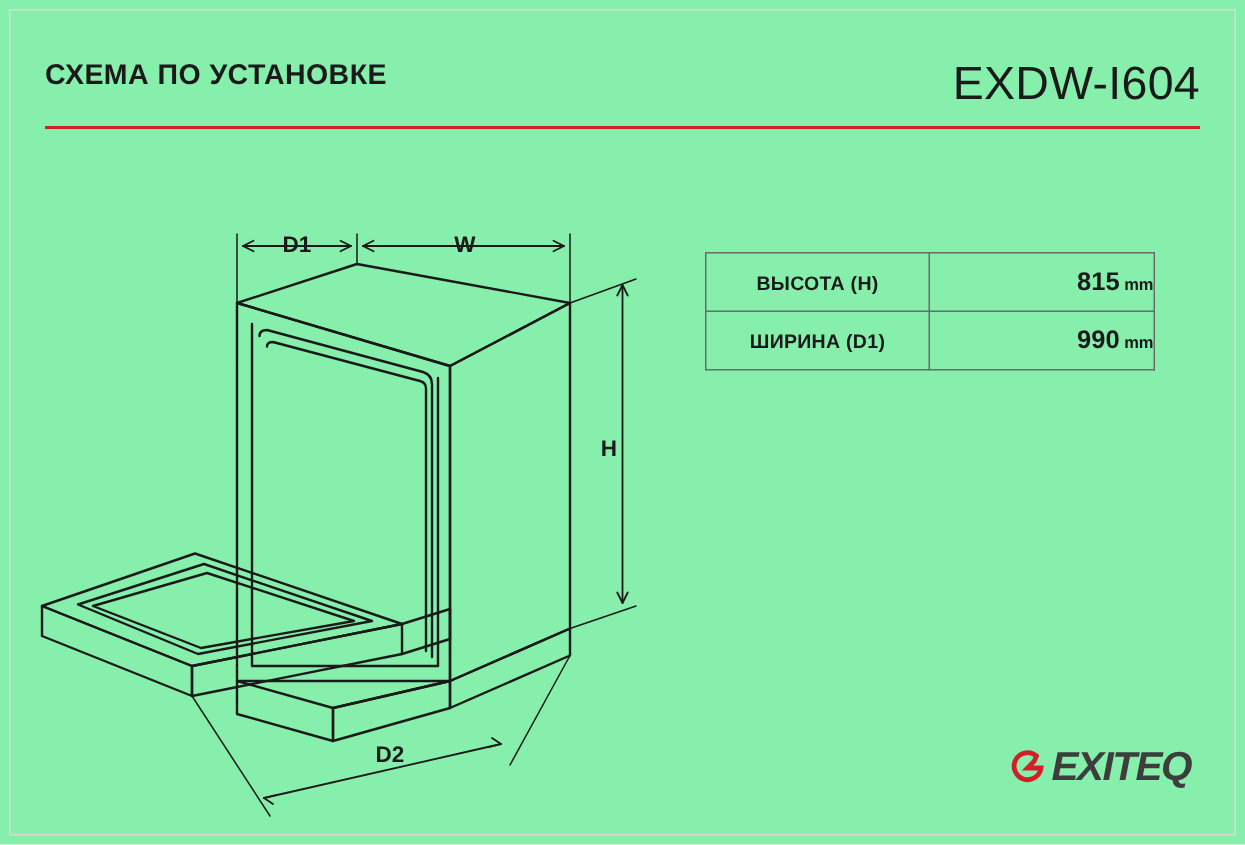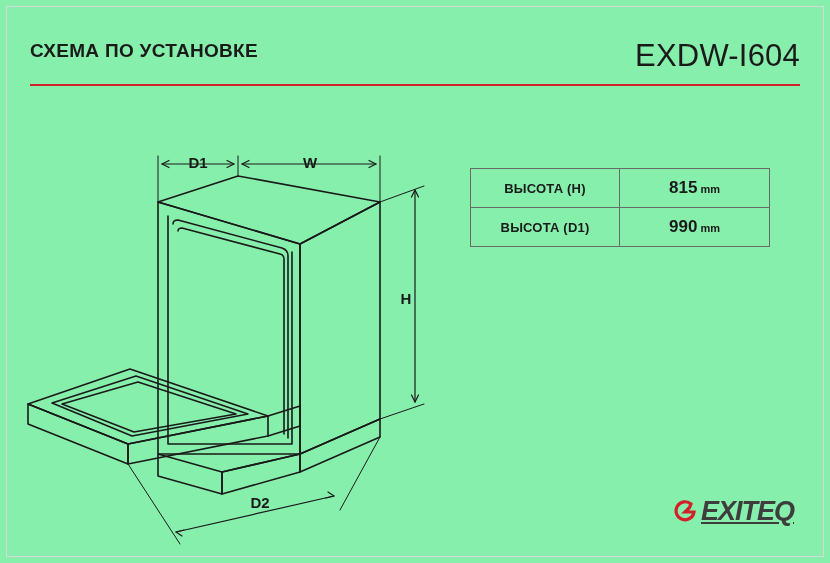--- a/index.html
+++ b/index.html
@@ -87,21 +87,21 @@
   }
   .spec-label {
     width: 148px;
     text-align: center;
     font-size: 13px;
     font-weight: bold;
     color: #1a1a1a;
     letter-spacing: 0.2px;
   }
   .spec-value {
-    text-align: center;
+    text-align: right;
     font-size: 17px;
     font-weight: bold;
     color: #1a1a1a;
   }
   .spec-unit {
     font-size: 11px;
     font-weight: bold;
     margin-left: 3px;
   }
   
@@ -118,21 +118,20 @@
     width: 26px;
     height: 26px;
     margin-right: 4px;
   }
   .logo-text {
     font-size: 27px;
     font-weight: bold;
     font-style: italic;
     letter-spacing: -1px;
     color: #3d3d3d;
-    text-decoration: underline;
   }
   .dim-label {
     font-size: 15px;
     font-weight: bold;
     fill: #1a1a1a;
   }
 </style>
 </head>
 <body>
 
@@ -208,21 +207,21 @@
     </svg>
   </div>
 
   <table class="spec-table">
     <tbody>
       <tr>
         <td class="spec-label">ВЫСОТА (H)</td>
         <td class="spec-value"><span>815</span><span class="spec-unit">mm</span></td>
       </tr>
       <tr>
-        <td class="spec-label">ВЫСОТА (D1)</td>
+        <td class="spec-label">ШИРИНА (D1)</td>
         <td class="spec-value"><span>990</span><span class="spec-unit">mm</span></td>
       </tr>
     </tbody>
   </table>
 
   <div class="logo">
     <div class="logo-mark">
       <svg width="26" height="26" viewBox="0 0 26 26">
         <path d="M20 6 A9 9 0 1 0 23 14 L14 14 L18.5 9.5 Z" fill="none" stroke="#d2202a" stroke-width="3.2" stroke-linecap="round"></path>
       </svg>

